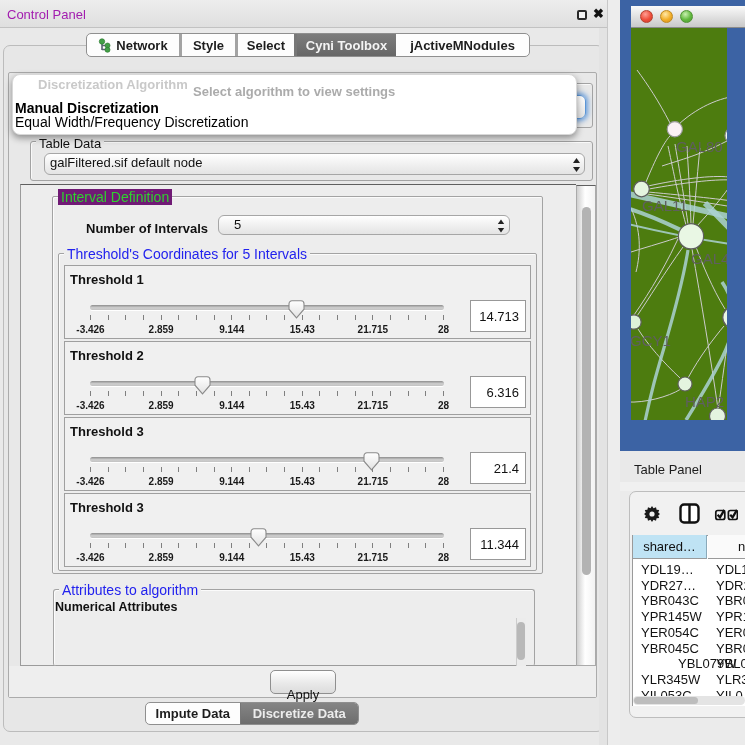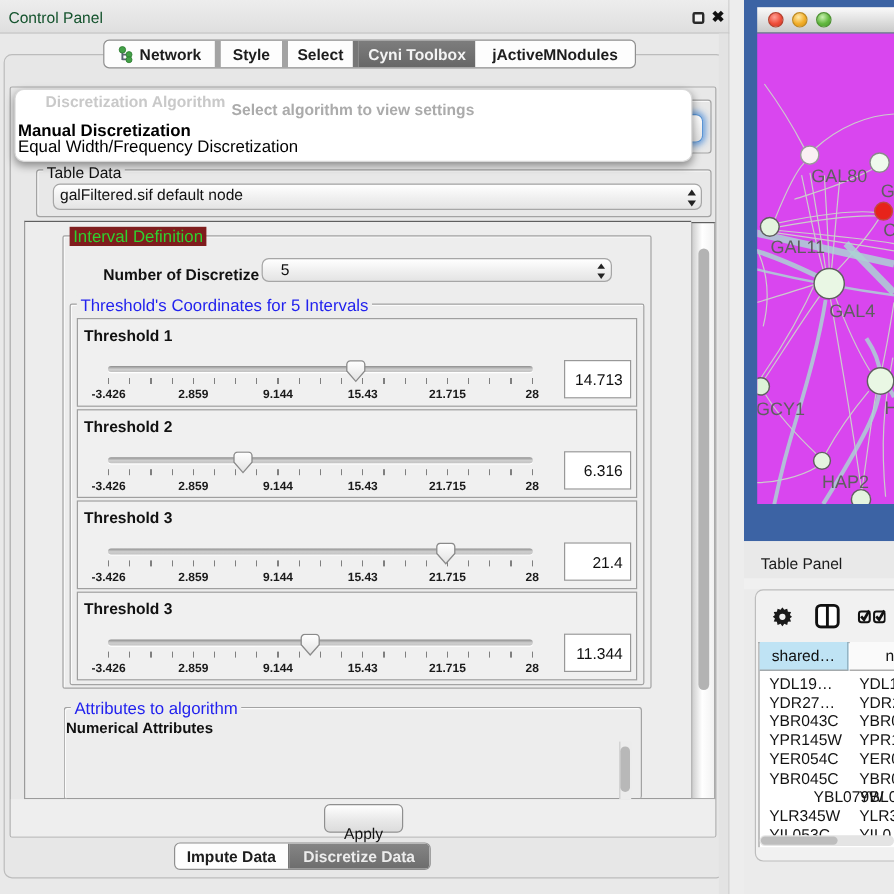--- a/index.html
+++ b/index.html
@@ -4,34 +4,34 @@
 <style>
 * { margin:0; padding:0; box-sizing:border-box; }
 html,body { width:745px; height:745px; overflow:hidden; background:#e9e9e9;
   font-family:"Liberation Sans", sans-serif; }
 .abs { position:absolute; }
 #stage { position:relative; width:745px; height:745px; }
 
 
 #titlebar { left:0; top:0; width:620px; height:28px;
   background:linear-gradient(#ededed,#dfdfdf); border-bottom:1px solid #c2c2c2; }
-#titletext { left:7px; top:7px; font-size:13px; color:#14532d; }
+#titletext { left:7px; top:7px; font-size:13px; color:#a21caf; }
 #winbox { left:577px; top:10px; width:10px; height:10px; border:2px solid #2a2a2a; border-radius:2px; background:#f2f2f2; box-sizing:border-box; }
 #winx { left:593px; top:6px; font-size:13px; font-weight:bold; color:#111; }
 
 #outerpanel { left:3px; top:45px; width:601px; height:687px;
   background:#e7e7e7; border:1px solid #bcbcbc; border-radius:7px; }
 #innerpanel { left:8px; top:72px; width:589px; height:626px;
   background:#e8e8e8; border:1px solid #ababab; border-radius:2px; }
 
 
 #toptabs { left:86px; top:33px; height:24px; display:flex; align-items:stretch;
   background:#fdfdfd; border:1px solid #8f8f8f; border-radius:5px; overflow:hidden;
   font-size:13px; font-weight:bold; color:#1d1d1d; }
-#toptabs .seg { display:flex; align-items:center; justify-content:center; border-left:5px solid #a3a3a3; }
+#toptabs .seg { display:flex; align-items:center; justify-content:center; border-left:3px solid #a3a3a3; }
 #toptabs .seg:first-child { border-left:none; }
 #toptabs .sel { background:linear-gradient(#7d7d7d,#676767); color:#f4f4f4; border-left-color:#777; }
 #toptabs .sel + .seg { border-left:none; }
 
 
 .group { position:absolute; border:1px solid #a3a3a3; border-radius:3px;
   box-shadow:inset 1px 1px 0 rgba(255,255,255,.75); }
 .gtitle { position:absolute; top:-8px; left:5px; padding:0 3px; font-size:14px; background:#e8e8e8; }
 
 
@@ -93,21 +93,21 @@
 #pop2 { left:193px; top:84px; font-size:13px; font-weight:bold; color:#ababab; }
 #pop3 { left:15px; top:100px; font-size:14px; font-weight:bold; color:#000; }
 #pop4 { left:15px; top:114px; font-size:14px; color:#000; }
 
 
 #rightbg { left:620px; top:0; width:125px; height:745px; background:#ebebeb; }
 #netframe { left:620px; top:0; width:125px; height:451px; background:#3c63a4; }
 #nettitle { left:631px; top:6px; width:114px; height:22px;
   background:linear-gradient(#fafafa,#c9c9c9); border-bottom:1px solid #8a8a8a; }
 .tl { position:absolute; top:10px; width:13px; height:13px; border-radius:50%; }
-#netcontent { left:631px; top:28px; width:114px; height:392px; background:#d946ef; overflow:hidden; }
+#netcontent { left:631px; top:28px; width:96px; height:392px; background:#4d7c0f; overflow:hidden; }
 
 #tpbar { left:620px; top:451px; width:125px; height:31px; background:#e9e9e9; }
 #tptext { left:634px; top:462px; font-size:13px; color:#1c1c1c; }
 #tablebox { left:629px; top:491px; width:130px; height:227px; background:#f1f1f1;
   border:1px solid #bdbdbd; border-radius:7px; }
 #tablewhite { left:632px; top:535px; width:113px; height:171px; background:#fff;
   border-top:1px solid #9a9a9a; border-left:1px solid #9a9a9a; overflow:hidden; }
 #hdr1 { left:633px; top:535px; width:74px; height:24px; background:#bfe3f4;
   border-right:1px solid #8aa9b9; border-bottom:1px solid #9a9a9a;
   font-size:13px; color:#111; text-align:center; padding-top:4px; }
@@ -144,24 +144,24 @@
           <path d="M4.5 15 L8 10 L1 10 Z" fill="#222"></path>
         </svg>
     </span>
   </div>
 
   <div class="abs" id="viewport"></div>
   <div class="abs" id="vscroll"></div>
   <div class="abs" id="vthumb"></div>
 
   <div class="group" style="left:52px; top:196px; width:491px; height:378px; border-radius:2px;">
-    <span class="gtitle" style="color:#2fd12f; background:#7f1d1d;">Interval Definition</span>
-  </div>
-
-  <div class="abs" style="left:86px; top:221px; font-size:13px; font-weight:bold; color:#111;">Number of Discretize</div>
+    <span class="gtitle" style="color:#2fd12f; background:#701a75;">Interval Definition</span>
+  </div>
+
+  <div class="abs" style="left:86px; top:221px; font-size:13px; font-weight:bold; color:#111;">Number of Intervals</div>
   <div class="combo" style="left:218px; top:215px; width:292px; height:20px;">
     <span class="ctext" style="top:1px; left:15px;">5</span>
     <span class="carr" style="left:278px; top:3px;">
       <svg width="8" height="14">
           <path d="M4 0.5 L7.2 5 L0.8 5 Z" fill="#222"></path>
           <path d="M4 13.5 L7.2 9 L0.8 9 Z" fill="#222"></path>
         </svg>
     </span>
   </div>
 

